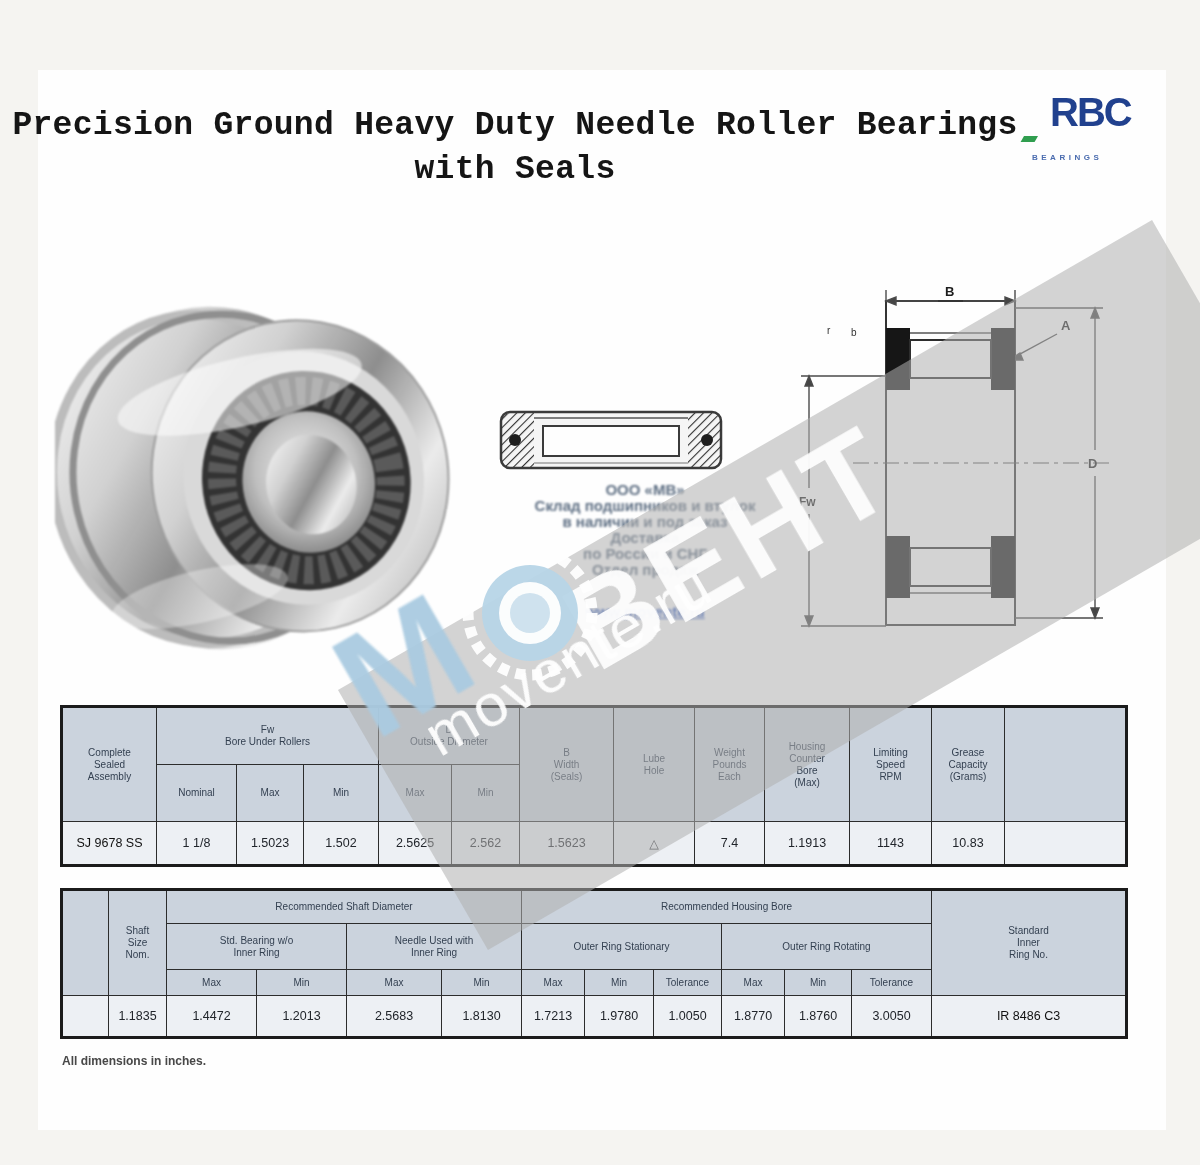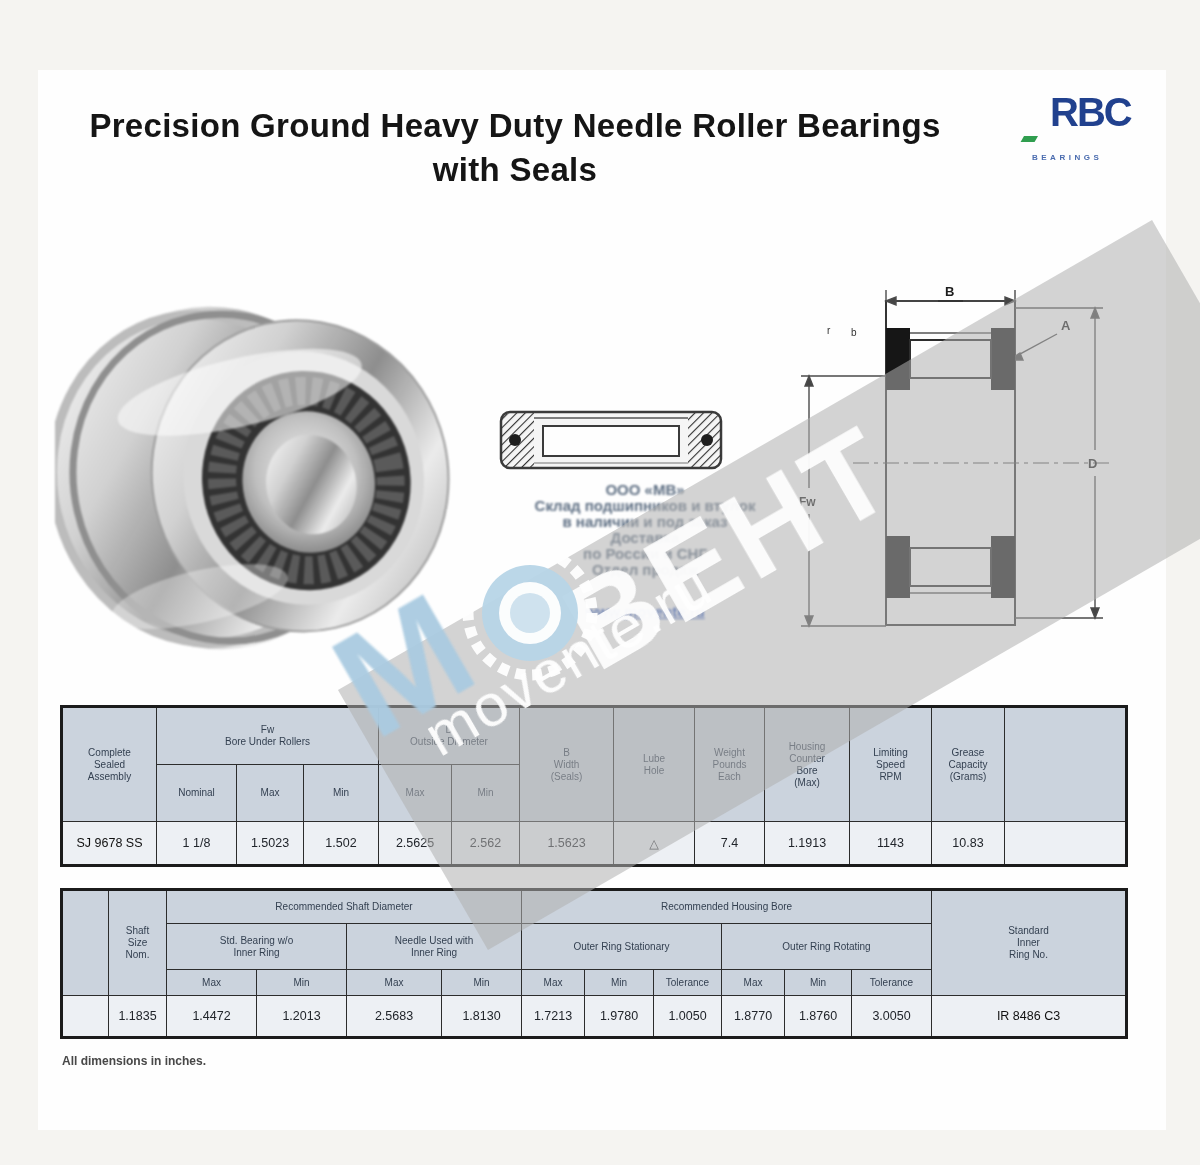--- a/index.html
+++ b/index.html
@@ -5,21 +5,21 @@
   html,body{margin:0;padding:0;}
   body{
     width:1200px;height:1165px;position:relative;overflow:hidden;
     background:#f5f4f1;font-family:"Liberation Sans",sans-serif;
   }
   .page{position:absolute;left:0;top:0;width:1200px;height:1165px;filter:blur(.4px) contrast(.99);}
   .content-bg{position:absolute;left:38px;top:70px;width:1128px;height:1060px;background:#ffffff;}
   .abs{position:absolute;}
   
   .title{left:0;top:104px;width:1030px;text-align:center;font-weight:700;
-         font-size:33px;color:#141414;letter-spacing:.3px;line-height:44px;filter:blur(.35px);}
+         font-size:33px;color:#141414;letter-spacing:.3px;line-height:44px;filter:blur(.35px);font-family:Liberation Mono, monospace;}
   
   .logo{left:1032px;top:92px;width:120px;text-align:left;filter:blur(.5px);}
   .logo .big{font-size:40px;font-weight:800;color:#20408e;letter-spacing:-2px;line-height:40px;margin-left:18px;}
   .logo .accent{display:inline-block;width:14px;height:6px;background:#2f9e4f;transform:skewX(-30deg) translate(-12px,-4px);}
   .logo .small{font-size:8px;font-weight:700;color:#4a6cb0;letter-spacing:3.5px;margin-top:3px;}
   
   .photo{left:55px;top:280px;width:410px;height:395px;}
   .photo svg{filter:blur(1.1px);}
   
   .sealcs{left:493px;top:402px;width:238px;height:80px;}

